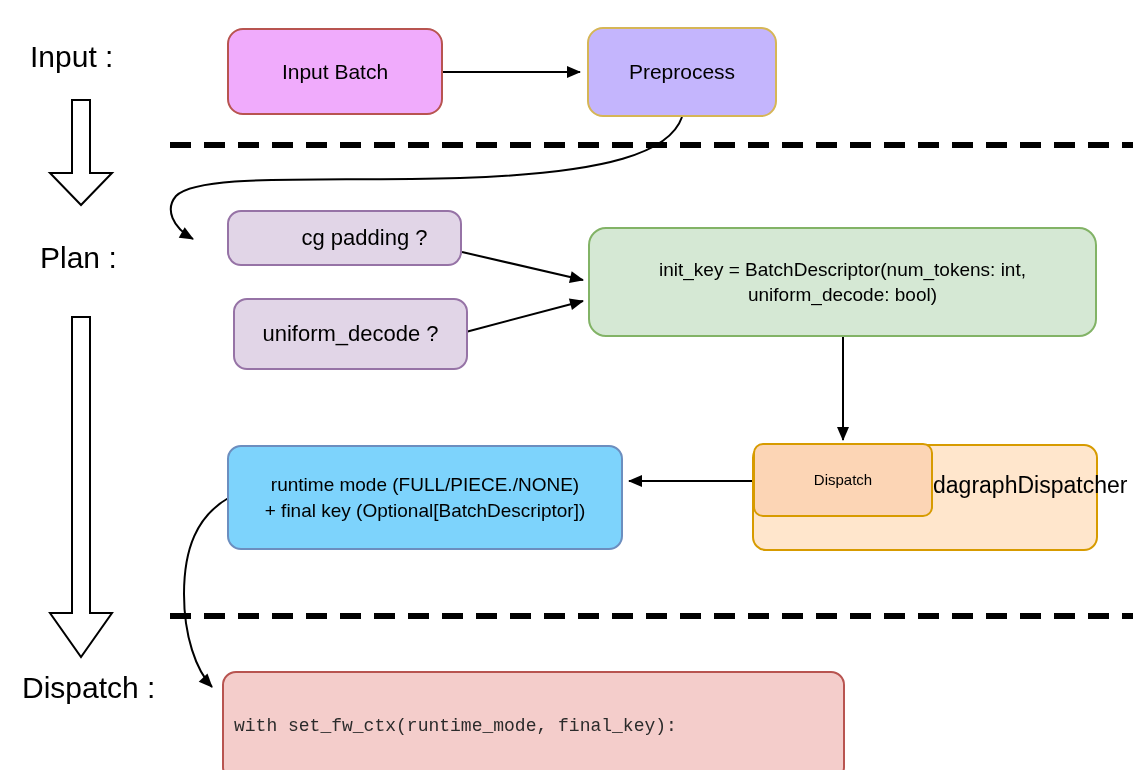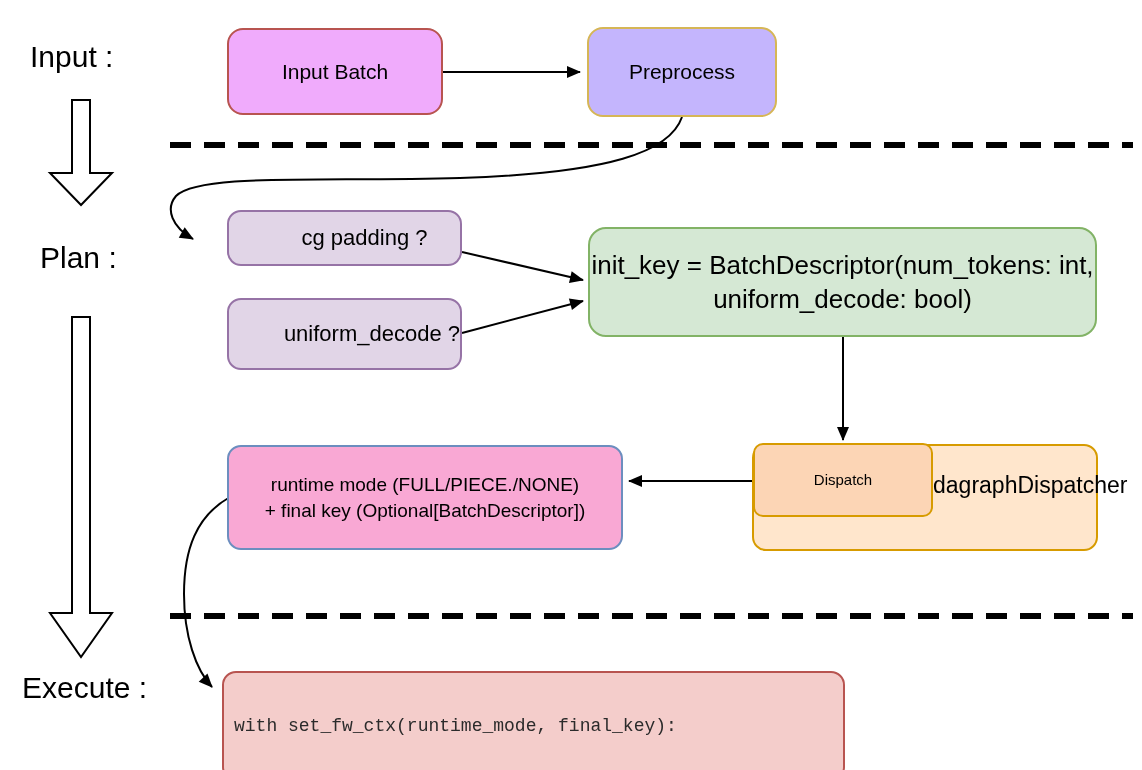--- a/index.html
+++ b/index.html
@@ -17,33 +17,33 @@
     border:2px solid #000;background:#fff;line-height:1.32;
   }
   .node .ln{white-space:nowrap;}
   
   .n-input-batch{left:227px;top:28px;width:216px;height:87px;border-radius:16px;
     background:#f0abfc;border-color:#b85450;font-size:21px;}
   .n-preprocess{left:587px;top:27px;width:190px;height:90px;border-radius:16px;
     background:#c4b5fd;border-color:#d6b656;font-size:21px;}
   .n-cg-padding{left:227px;top:210px;width:235px;height:56px;border-radius:14px;
     background:#e1d5e7;border-color:#9673a6;font-size:22px;padding-left:40px;}
-  .n-uniform-decode{left:227px;top:298px;width:235px;height:72px;border-radius:14px;
-    background:#e1d5e7;border-color:#9673a6;font-size:22px;align-items:flex-end;}
+  .n-uniform-decode{left:233px;top:298px;width:235px;height:72px;border-radius:14px;
+    background:#e1d5e7;border-color:#9673a6;font-size:22px;}
   .n-init-key{left:588px;top:227px;width:509px;height:110px;border-radius:18px;
-    background:#d5e8d4;border-color:#82b366;font-size:26px;}
+    background:#d5e8d4;border-color:#82b366;font-size:19px;}
   .n-dispatcher-outer{left:752px;top:444px;width:346px;height:107px;border-radius:14px;
     background:#ffe6cc;border-color:#d79b00;}
   .n-dispatch{left:753px;top:443px;width:180px;height:74px;border-radius:10px;
     background:#fcd5b5;border-color:#d79b00;font-size:15px;z-index:2;}
   .n-dispatcher-label{position:absolute;left:933px;top:432px;width:165px;height:107px;
     display:flex;flex-direction:row;align-items:center;justify-content:center;
     font-size:23px;line-height:1.4;z-index:2;}
   .n-runtime-mode{left:227px;top:445px;width:396px;height:105px;border-radius:14px;
-    background:#f9a8d4;border-color:#6c8ebf;font-size:19px;}
+    background:#7dd3fc;border-color:#6c8ebf;font-size:19px;}
   .n-execute-code{left:222px;top:643px;width:623px;height:110px;border-radius:14px;
     background:#f4cdcb;border-color:#b85450;
     align-items:flex-start;justify-content:center;padding-left:10px;
     font-family:"Liberation Mono", monospace;font-size:18px;color:#2b2b2b;
     line-height:28px;text-align:left;margin-top:28px;}
   .n-execute-code .ln{white-space:pre;}
   .conn{stroke:#000;stroke-width:2;fill:none;}
   .dash{stroke:#000;stroke-width:6;fill:none;stroke-dasharray:21 13;}
   .hollow{fill:#ffffff;stroke:#000;stroke-width:2;stroke-linejoin:miter;}
 </style>
@@ -70,21 +70,21 @@
     <path class="conn" marker-end="url(#arrow)" d="M462 333 L583 301"></path>
     <path class="conn" marker-end="url(#arrow)" d="M843 337 L843 440"></path>
     <path class="conn" marker-end="url(#arrow)" d="M752 481 L629 481"></path>
 
     <path class="conn" marker-end="url(#arrow)" d="M682 117 C670 152 610 173 460 178 C320 182 200 173 176 196 C165 209 172 227 193 239"></path>
     <path class="conn" marker-end="url(#arrow)" d="M230 497 C196 516 184 550 184 594 C184 636 196 670 212 687"></path>
   </svg>
 
   <div class="section-label" style="left:30px;top:40px">Input :</div>
   <div class="section-label" style="left:40px;top:241px">Plan :</div>
-  <div class="section-label" style="left:22px;top:671px">Execute :</div>
+  <div class="section-label" style="left:22px;top:671px">Dispatch :</div>
 
   <div class="node n-input-batch">
     <span class="ln">Input Batch</span>
   </div>
 
   <div class="node n-preprocess">
     <span class="ln">Preprocess</span>
   </div>
 
   <div class="node n-cg-padding">

